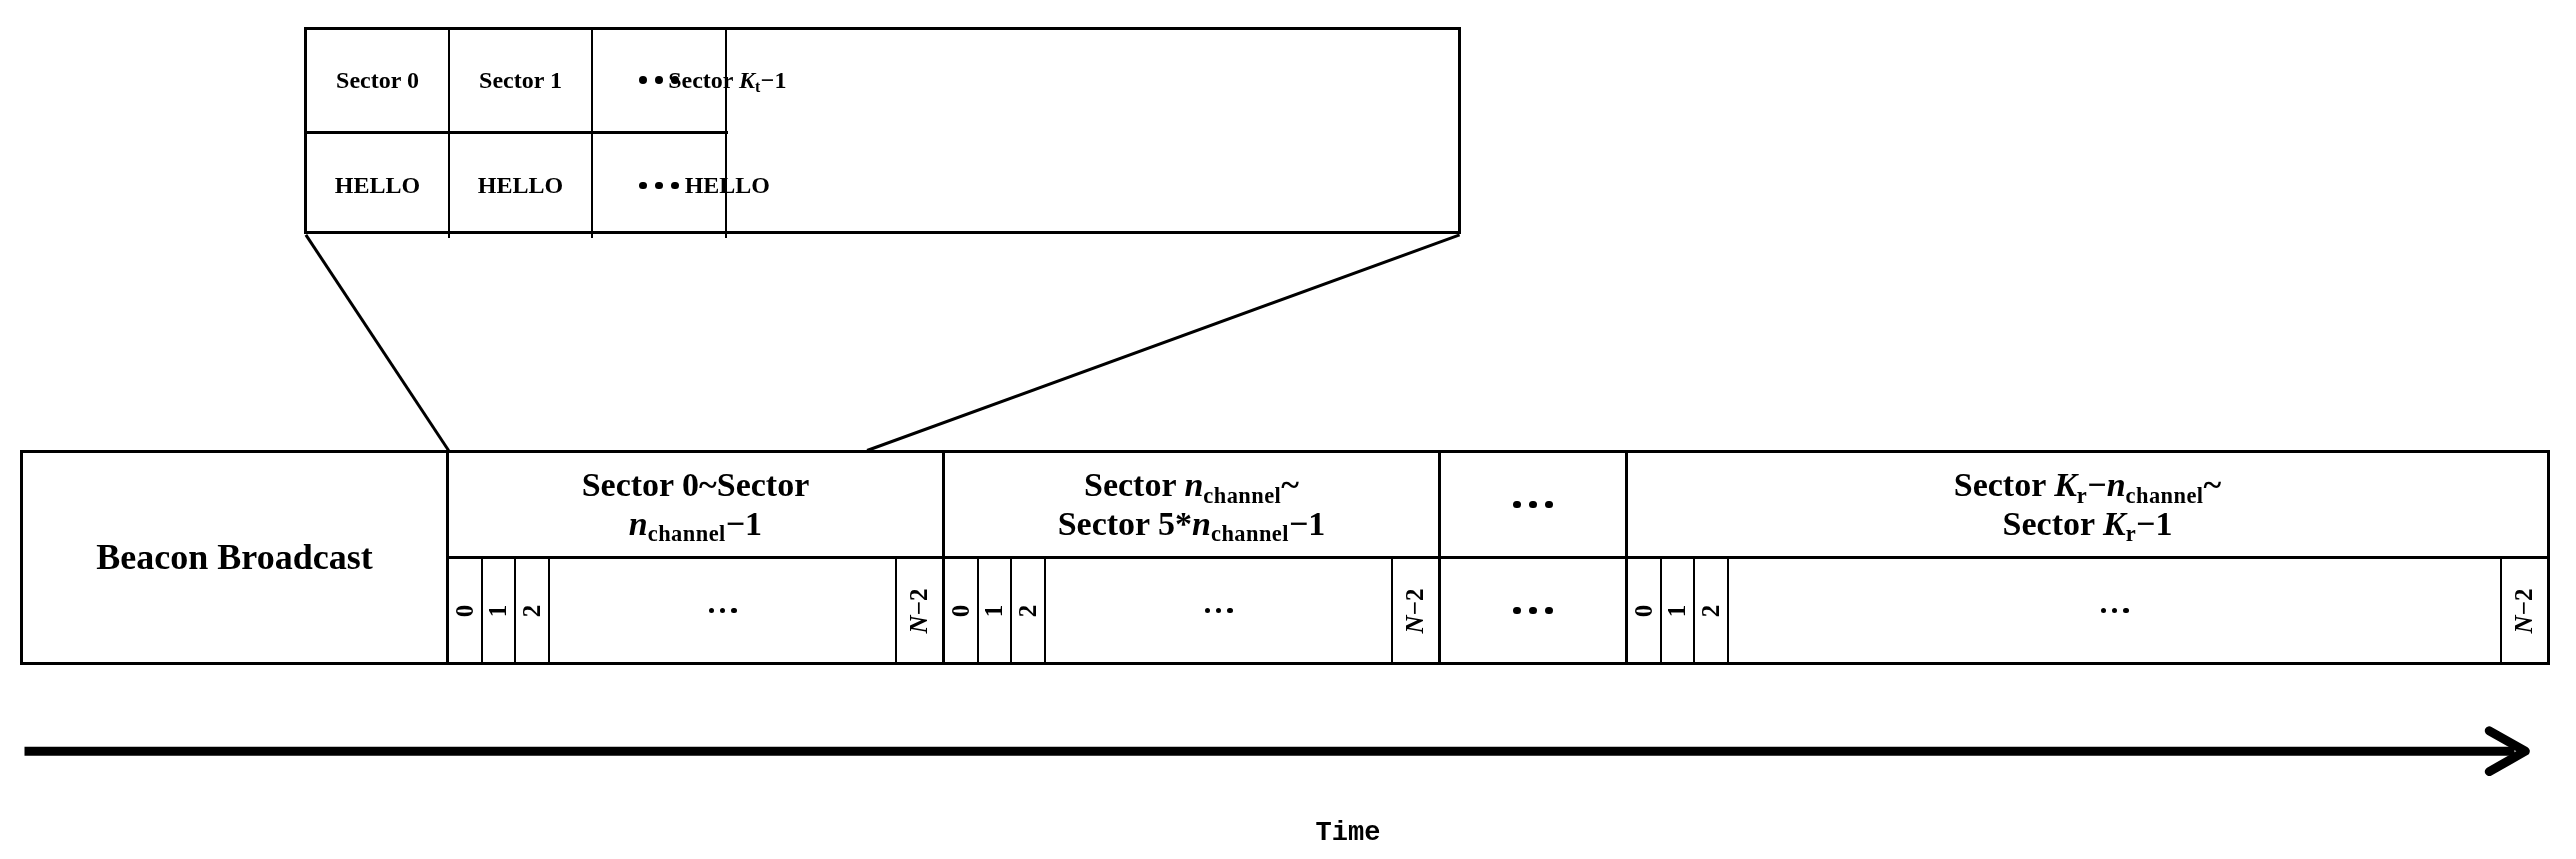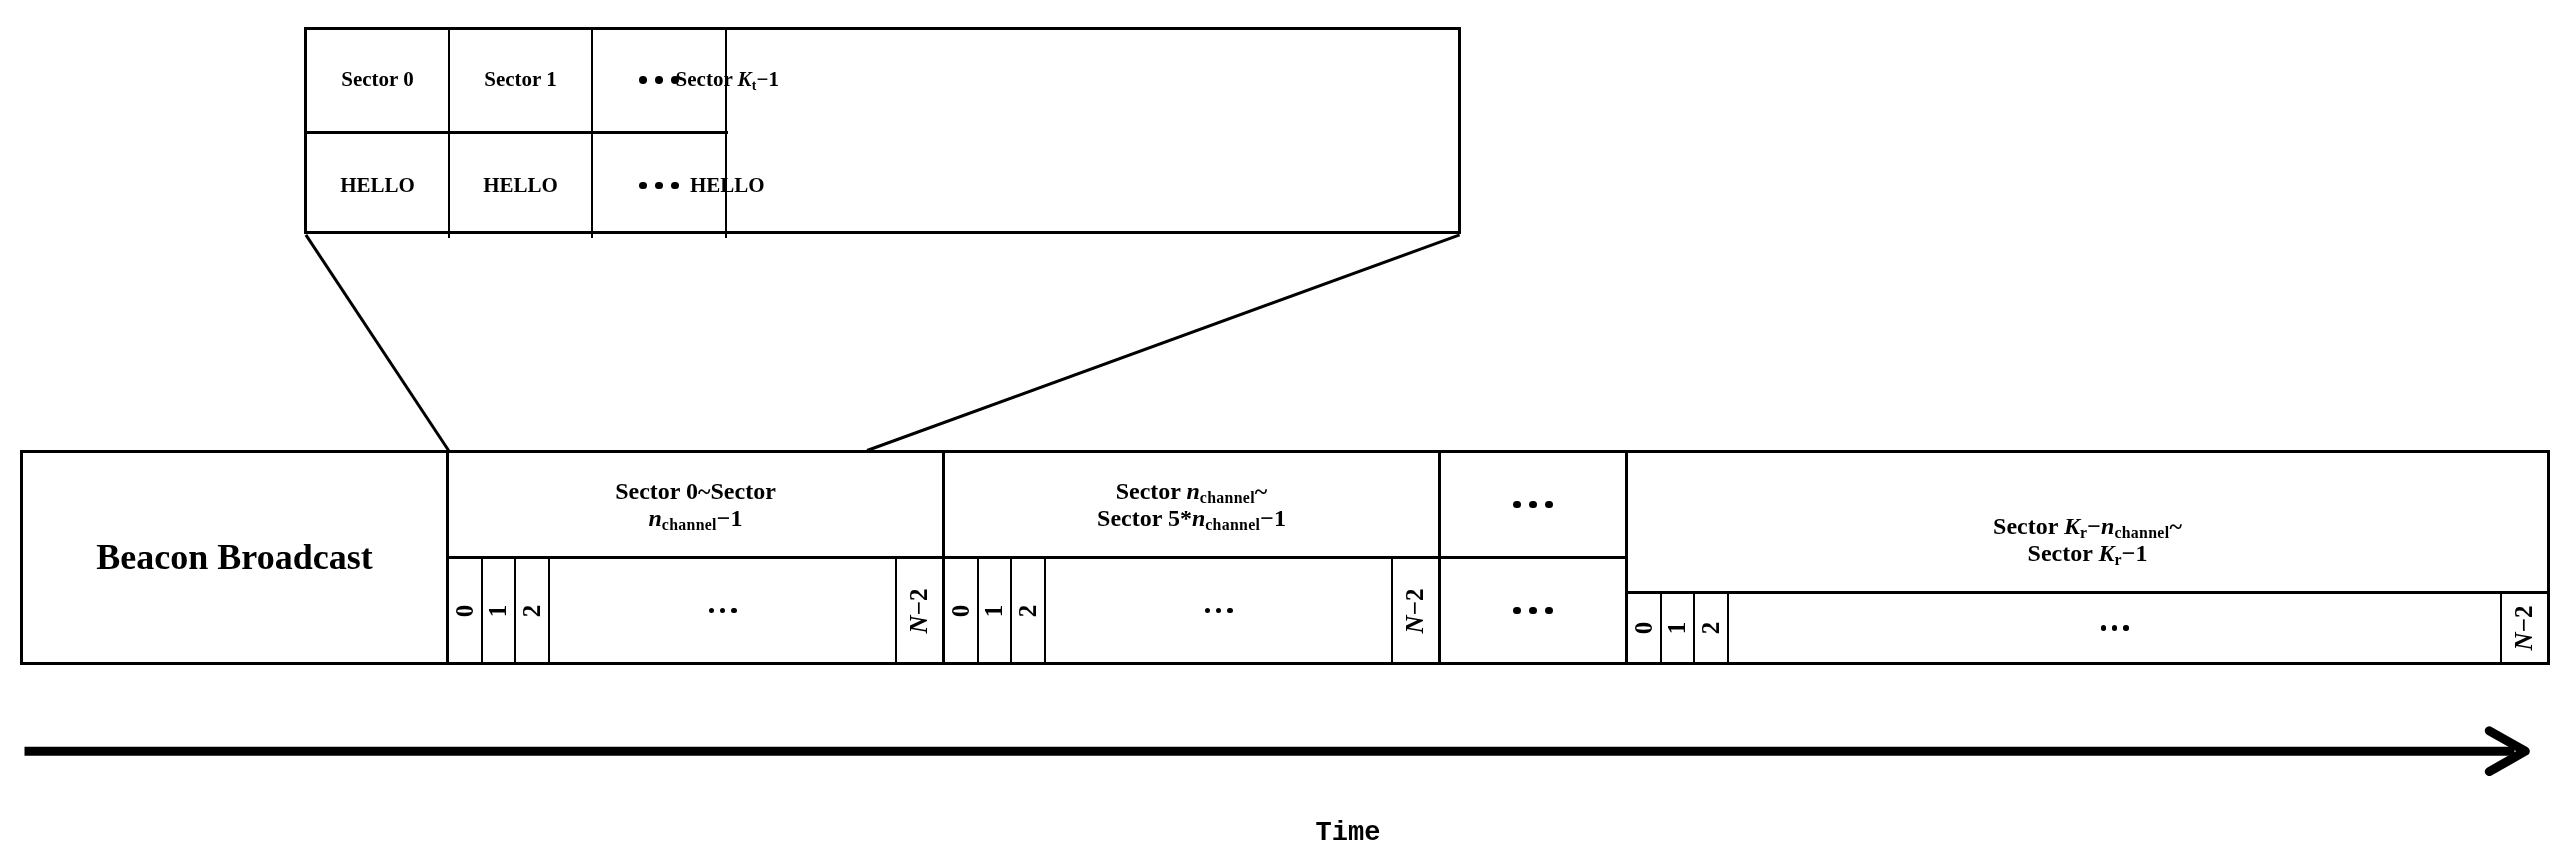--- a/index.html
+++ b/index.html
@@ -65,21 +65,21 @@
     display: grid;
     grid-template-columns: 143px 143px 134px 0.6px;
     grid-template-rows: 104px 104px;
   }
   #top-table > .tt {
     box-sizing: border-box;
     border-right: 2.4px solid #000;
     display: flex;
     align-items: center;
     justify-content: center;
-    font-size: 21px;
+    font-size: 24px;
   }
   #top-table > .tt.lastcol { border-right: none; }
   #top-table > .tt.row1 { border-bottom: 3px solid #000; }
 
   
   #connectors {
     position: absolute;
     left: 0; top: 0;
     width: 2576px; height: 860px;
     pointer-events: none;
@@ -105,29 +105,29 @@
     font-size: 36px;
     flex: 0 0 auto;
   }
   .group {
     box-sizing: border-box;
     border-right: 3px solid #000;
     display: flex;
     flex-direction: column;
     flex: 0 0 auto;
   }
-  .group.last { border-right: none; margin-top: 35px; }
+  .group.last { border-right: none; }
   .group-head {
     box-sizing: border-box;
     border-bottom: 3px solid #000;
     flex: 0 0 106px;
     display: flex;
     align-items: center;
     justify-content: center;
-    font-size: 24px;
+    font-size: 34px;
   }
   .group-slots {
     flex: 1 1 auto;
     display: flex;
   }
   .slot {
     box-sizing: border-box;
     border-right: 2.4px solid #000;
     display: flex;
     align-items: center;

